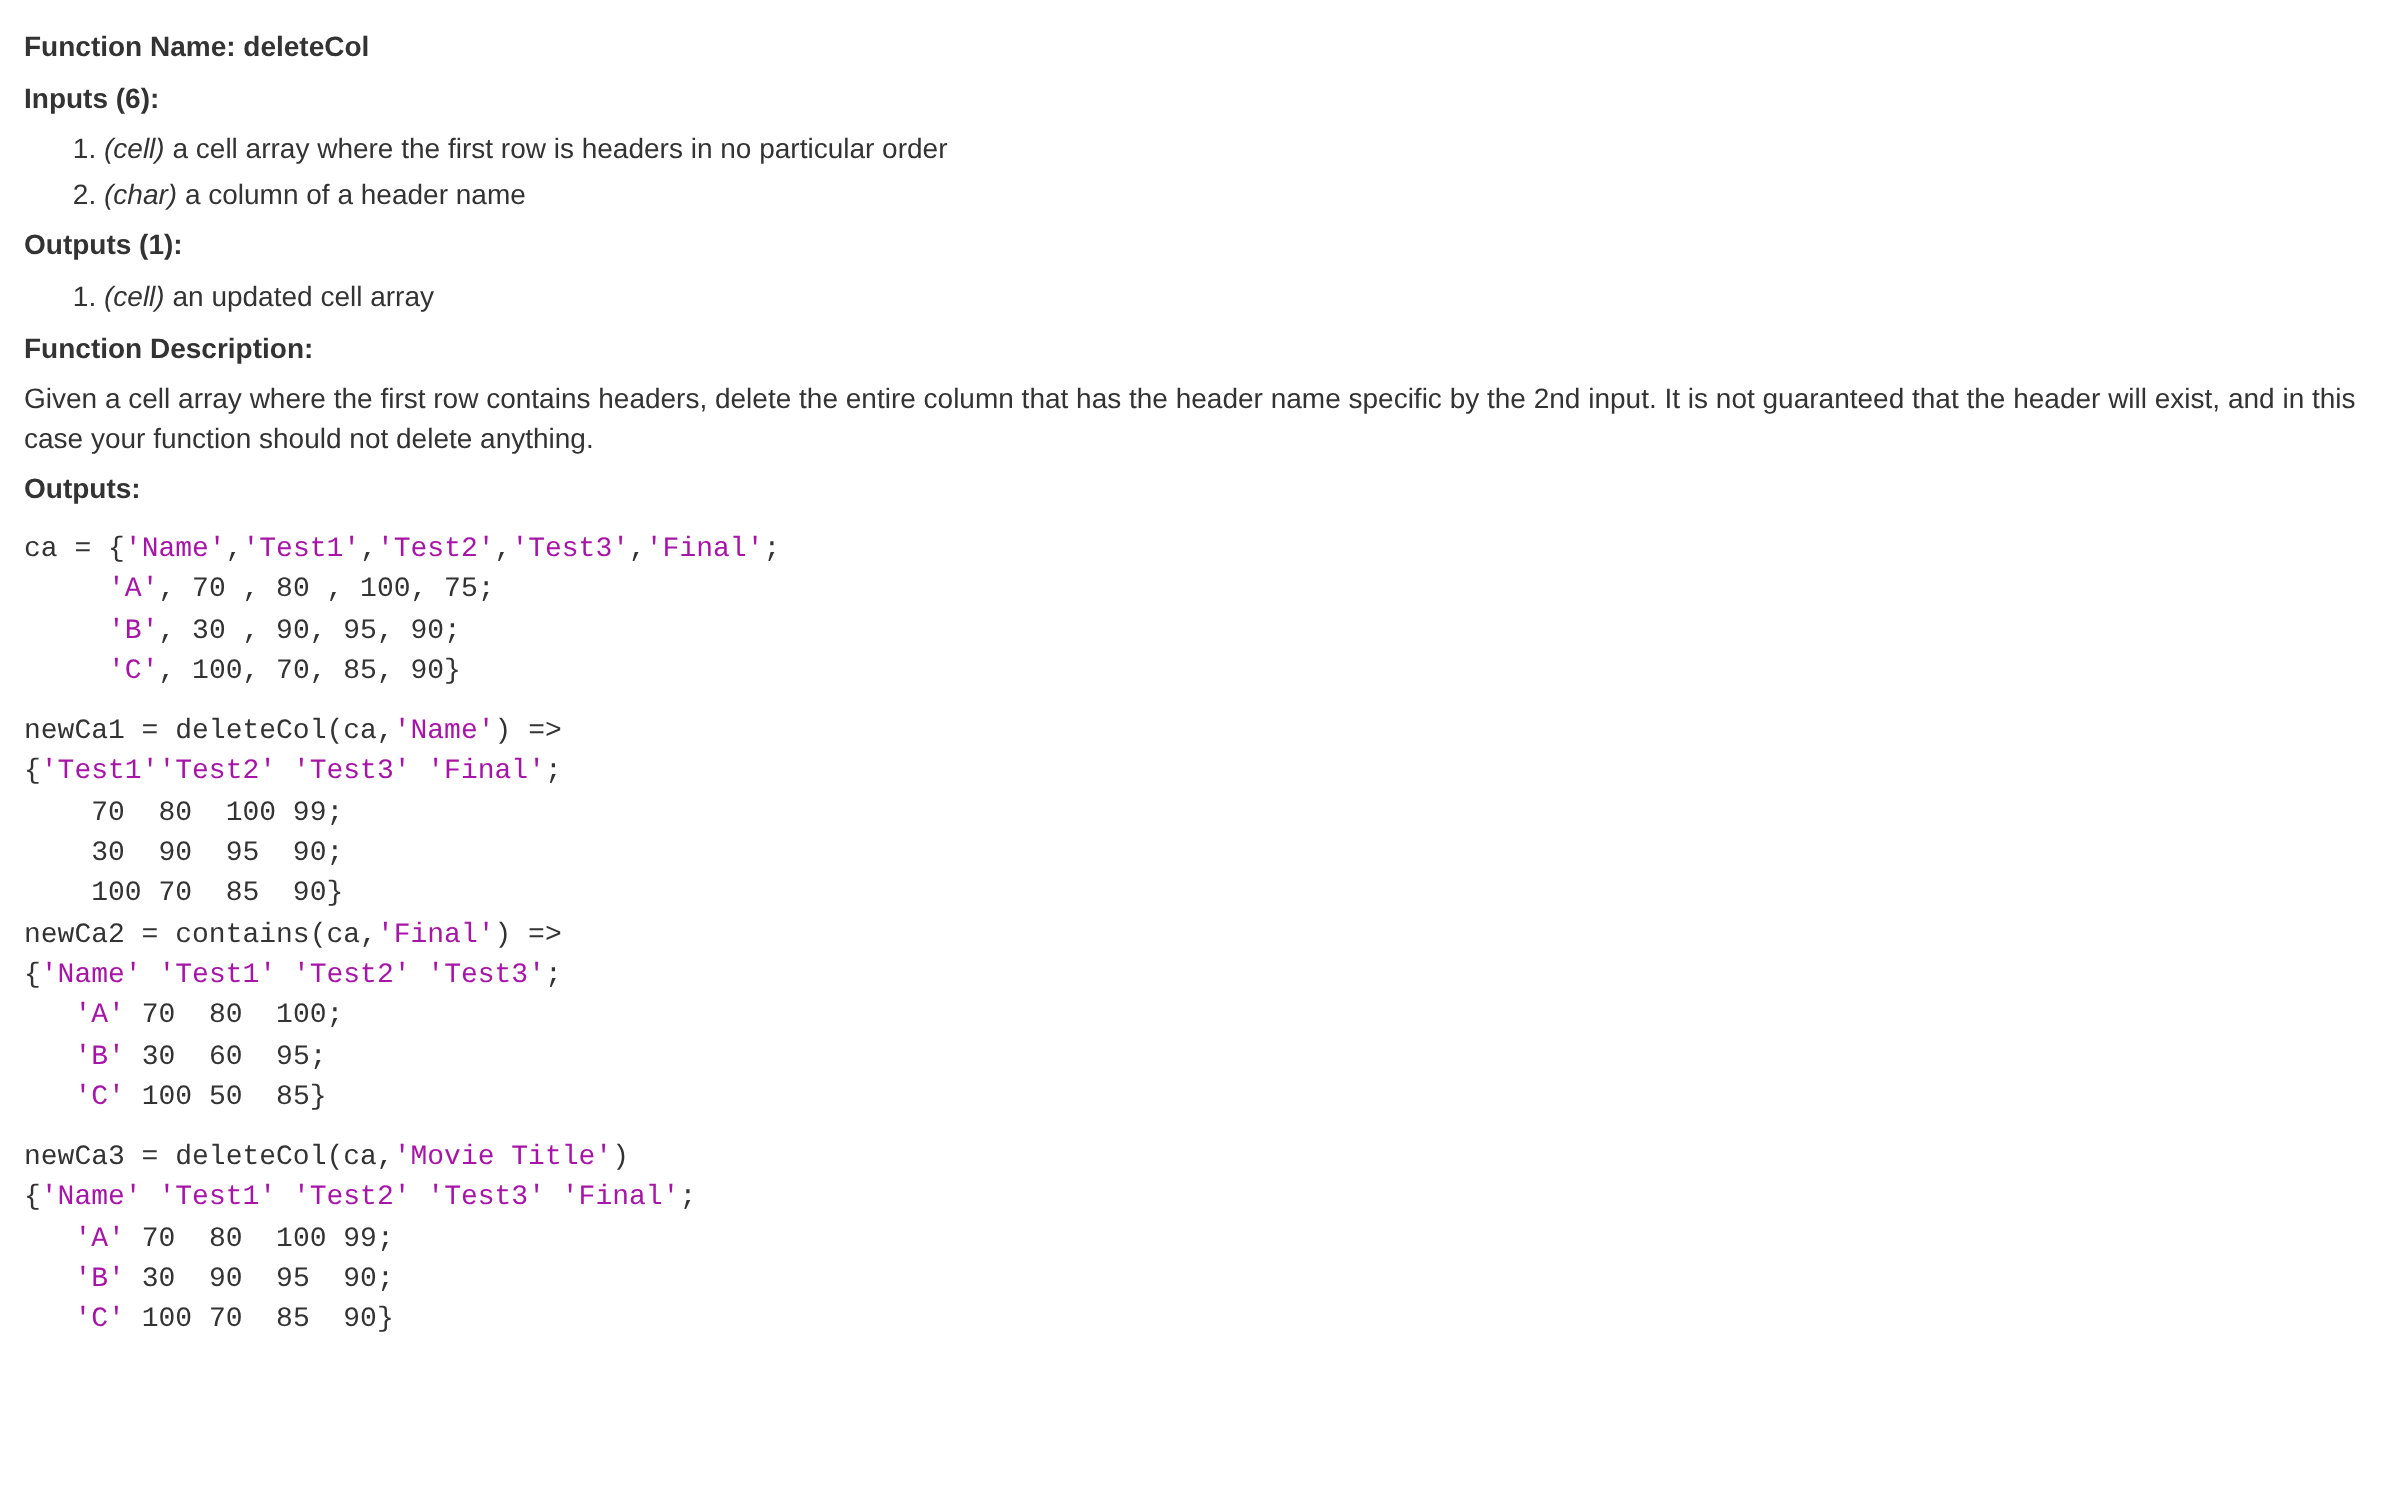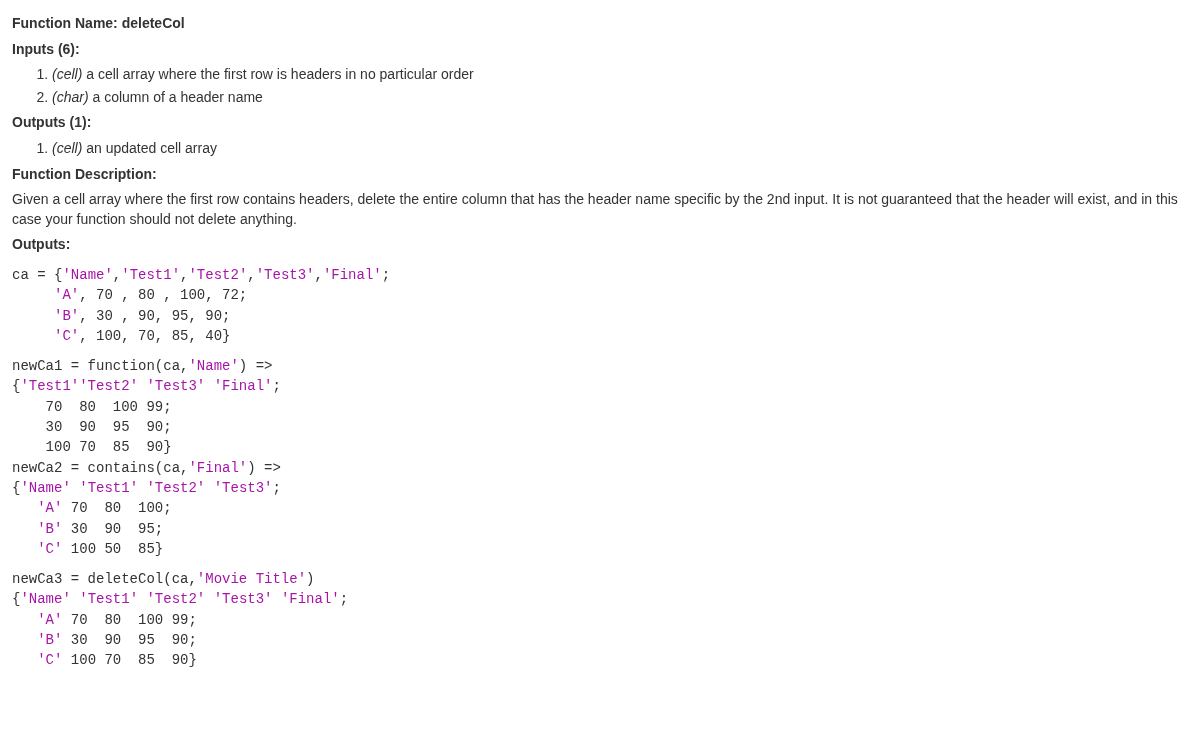--- a/index.html
+++ b/index.html
@@ -41,32 +41,32 @@
 <ol>
   <li><em>(cell)</em><span> an updated cell array</span></li>
 </ol>
 
 <p><strong>Function Description:</strong></p>
 <p>Given a cell array where the first row contains headers, delete the entire column that has the header name specific by the 2nd input. It is not guaranteed that the header will exist, and in this case your function should not delete anything.</p>
 
 <p><strong>Outputs:</strong></p>
 
 <pre><span>ca = {</span><span class="str">'Name'</span><span>,</span><span class="str">'Test1'</span><span>,</span><span class="str">'Test2'</span><span>,</span><span class="str">'Test3'</span><span>,</span><span class="str">'Final'</span><span>;</span>
-<span>     </span><span class="str">'A'</span><span>, 70 , 80 , 100, 72;</span>
+<span>     </span><span class="str">'A'</span><span>, 70 , 80 , 100, 75;</span>
 <span>     </span><span class="str">'B'</span><span>, 30 , 90, 95, 90;</span>
-<span>     </span><span class="str">'C'</span><span>, 100, 70, 85, 40}</span></pre>
+<span>     </span><span class="str">'C'</span><span>, 100, 70, 85, 90}</span></pre>
 
-<pre><span>newCa1 = function(ca,</span><span class="str">'Name'</span><span>) =&gt;</span>
+<pre><span>newCa1 = deleteCol(ca,</span><span class="str">'Name'</span><span>) =&gt;</span>
 <span>{</span><span class="str">'Test1'</span><span class="str">'Test2'</span><span> </span><span class="str">'Test3'</span><span> </span><span class="str">'Final'</span><span>;</span>
 <span>    70  80  100 99;</span>
 <span>    30  90  95  90;</span>
 <span>    100 70  85  90}</span>
 <span>newCa2 = contains(ca,</span><span class="str">'Final'</span><span>) =&gt;</span>
 <span>{</span><span class="str">'Name'</span><span> </span><span class="str">'Test1'</span><span> </span><span class="str">'Test2'</span><span> </span><span class="str">'Test3'</span><span>;</span>
 <span>   </span><span class="str">'A'</span><span> 70  80  100;</span>
-<span>   </span><span class="str">'B'</span><span> 30  90  95;</span>
+<span>   </span><span class="str">'B'</span><span> 30  60  95;</span>
 <span>   </span><span class="str">'C'</span><span> 100 50  85}</span></pre>
 
 <pre><span>newCa3 = deleteCol(ca,</span><span class="str">'Movie Title'</span><span>)</span>
 <span>{</span><span class="str">'Name'</span><span> </span><span class="str">'Test1'</span><span> </span><span class="str">'Test2'</span><span> </span><span class="str">'Test3'</span><span> </span><span class="str">'Final'</span><span>;</span>
 <span>   </span><span class="str">'A'</span><span> 70  80  100 99;</span>
 <span>   </span><span class="str">'B'</span><span> 30  90  95  90;</span>
 <span>   </span><span class="str">'C'</span><span> 100 70  85  90}</span></pre>
 
 </body></html>

